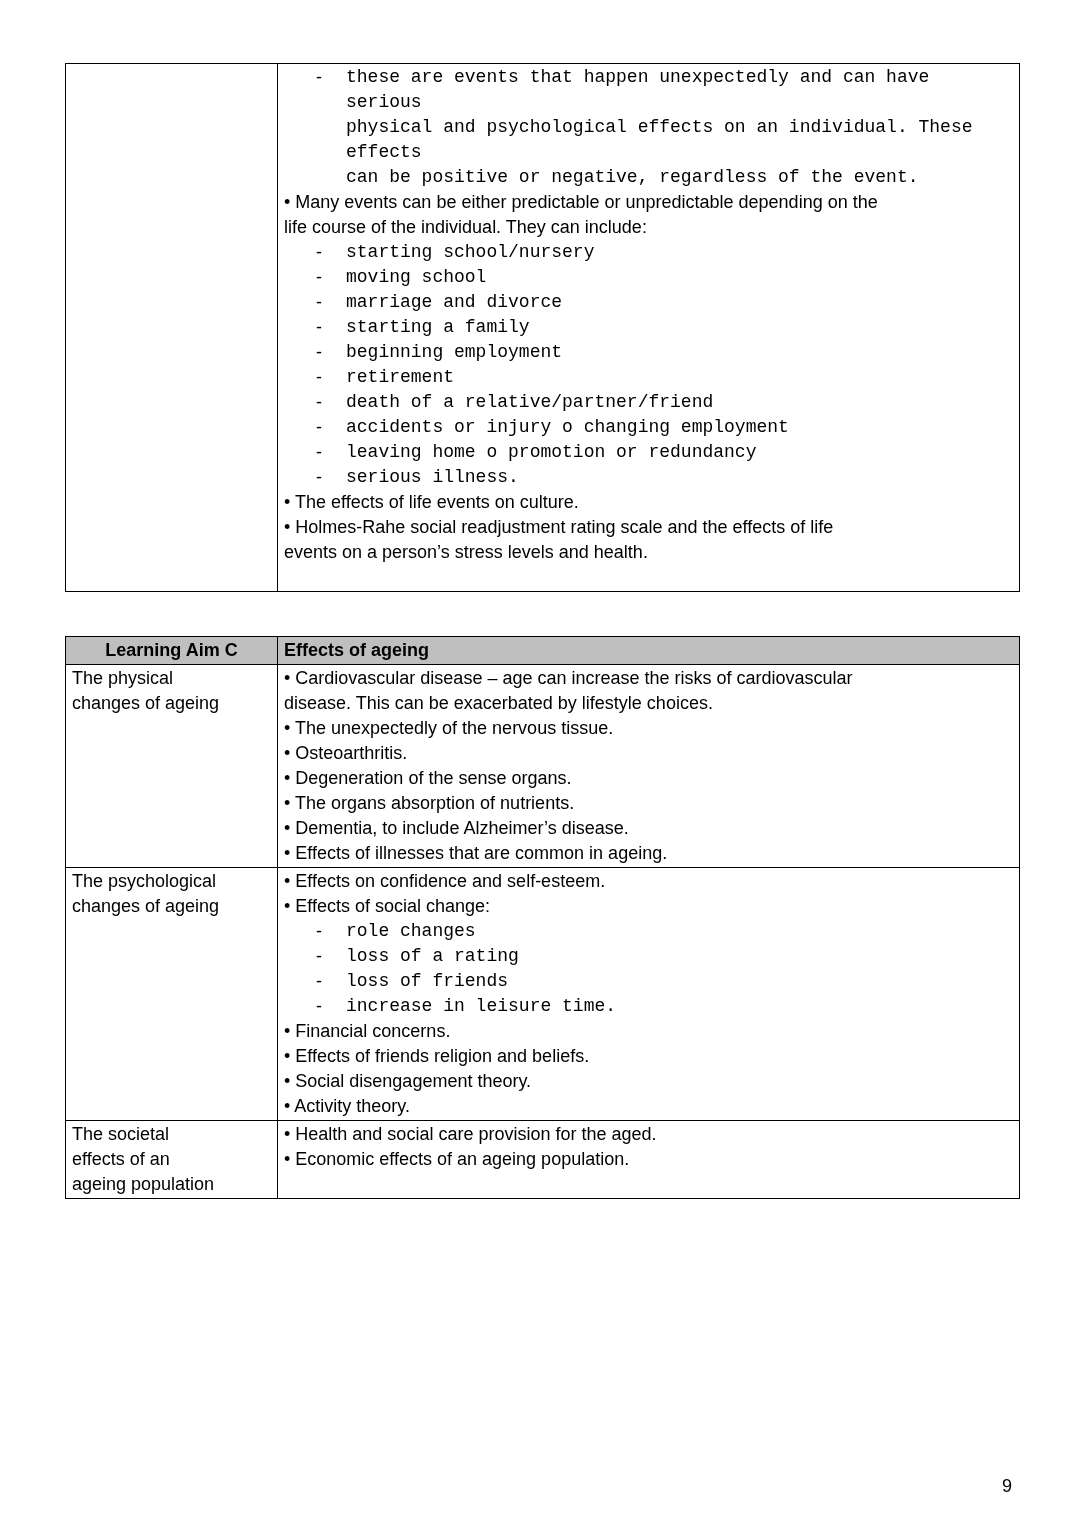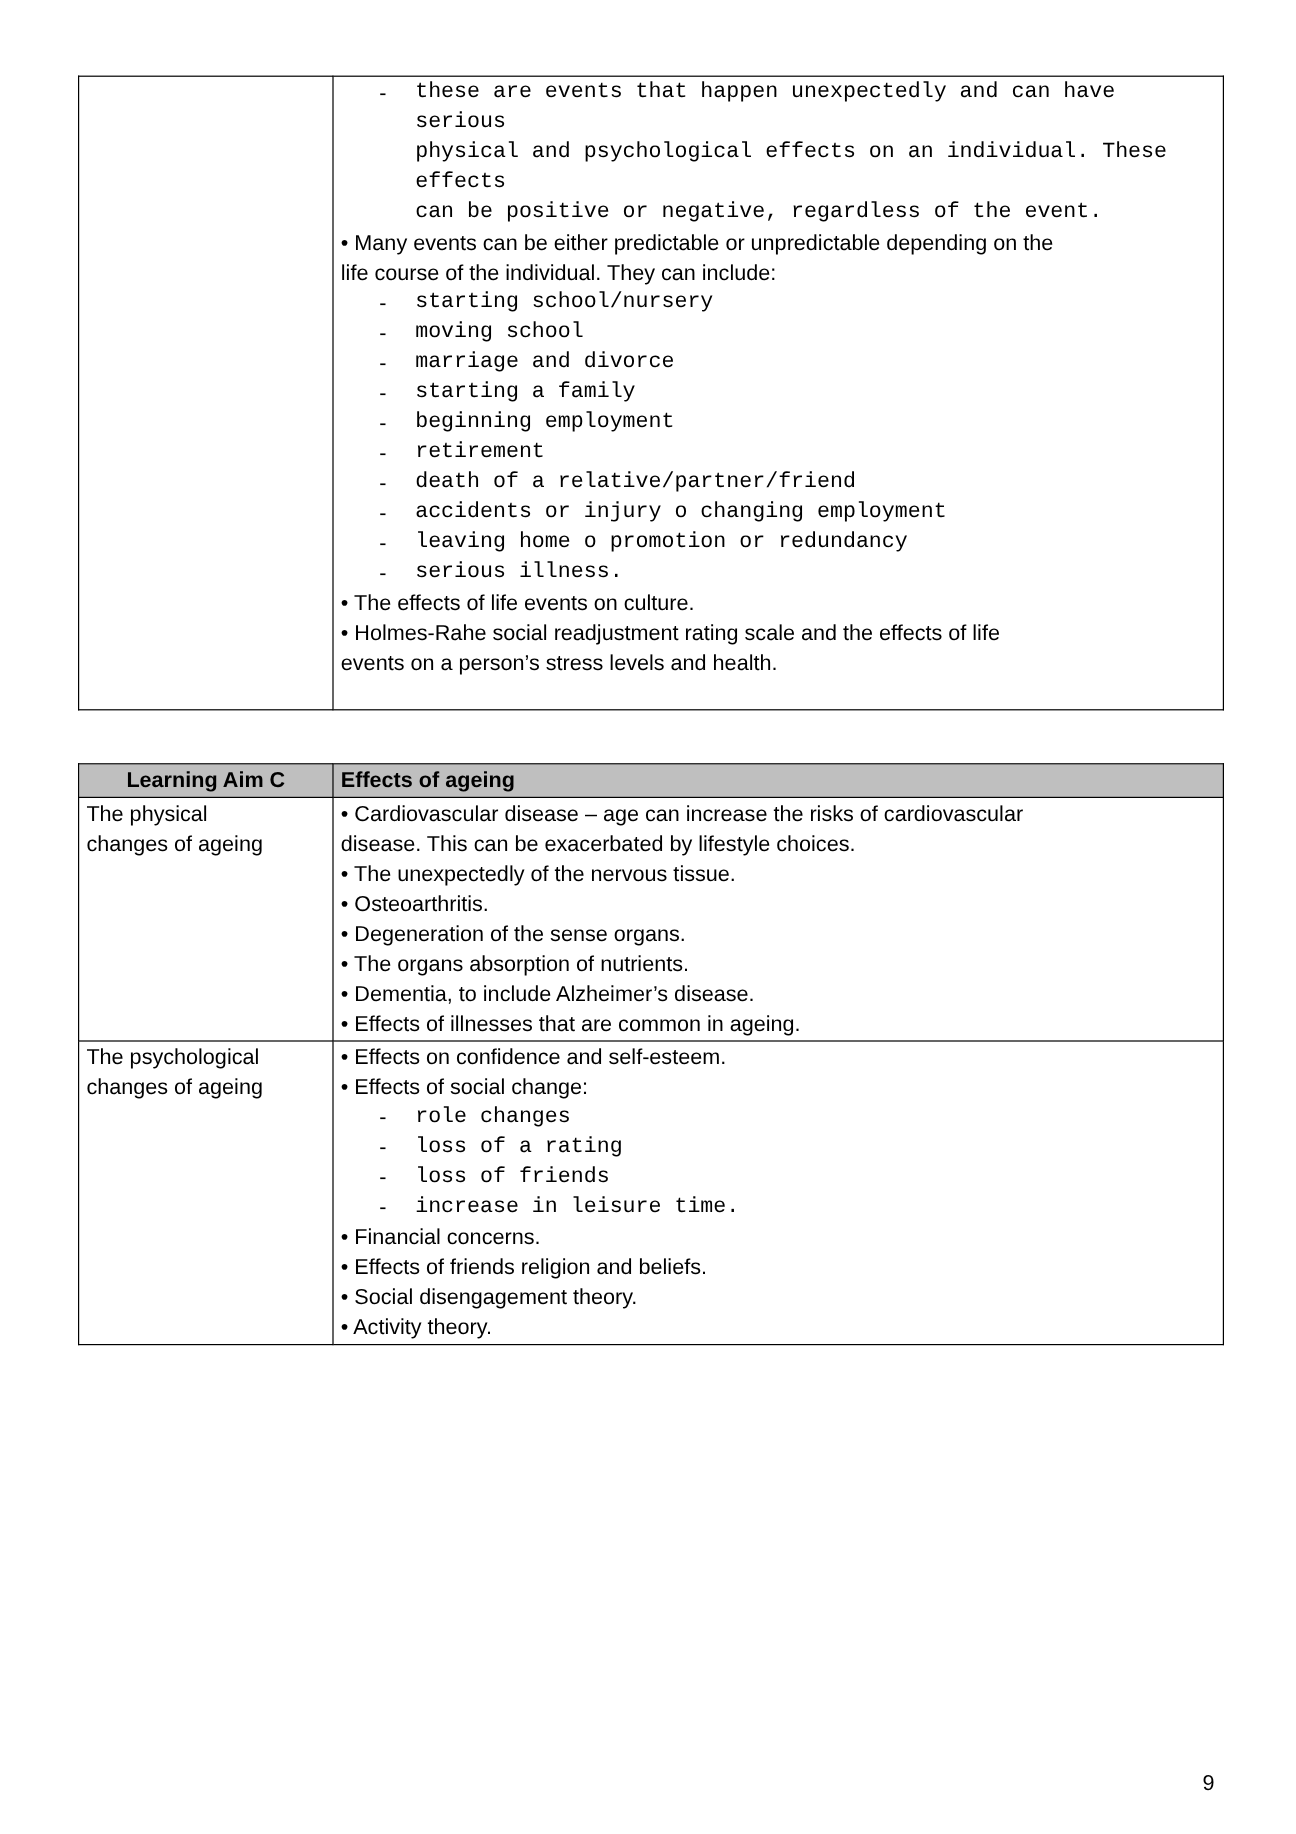--- a/index.html
+++ b/index.html
@@ -124,18 +124,27 @@
             <div class="item dash"><span class="marker">-</span><span class="txt">role changes</span></div>
             <div class="item dash"><span class="marker">-</span><span class="txt">loss of a rating</span></div>
             <div class="item dash"><span class="marker">-</span><span class="txt">loss of friends</span></div>
             <div class="item dash"><span class="marker">-</span><span class="txt">increase in leisure time.</span></div>
             <div class="item bullet">• Financial concerns.</div>
             <div class="item bullet">• Effects of friends religion and beliefs.</div>
             <div class="item bullet">• Social disengagement theory.</div>
             <div class="item bullet">• Activity theory.</div>
           </td>
         </tr>
+        <tr>
+          <td class="topic-cell">The societal
+effects of an
+ageing population</td>
+          <td class="content-cell">
+            <div class="item bullet">• Health and social care provision for the aged.</div>
+            <div class="item bullet">• Economic effects of an ageing population.</div>
+          </td>
+        </tr>
       </tbody>
   </table>
 
   <div class="page-number">9</div>
 
 </div>
 
 </body></html>

